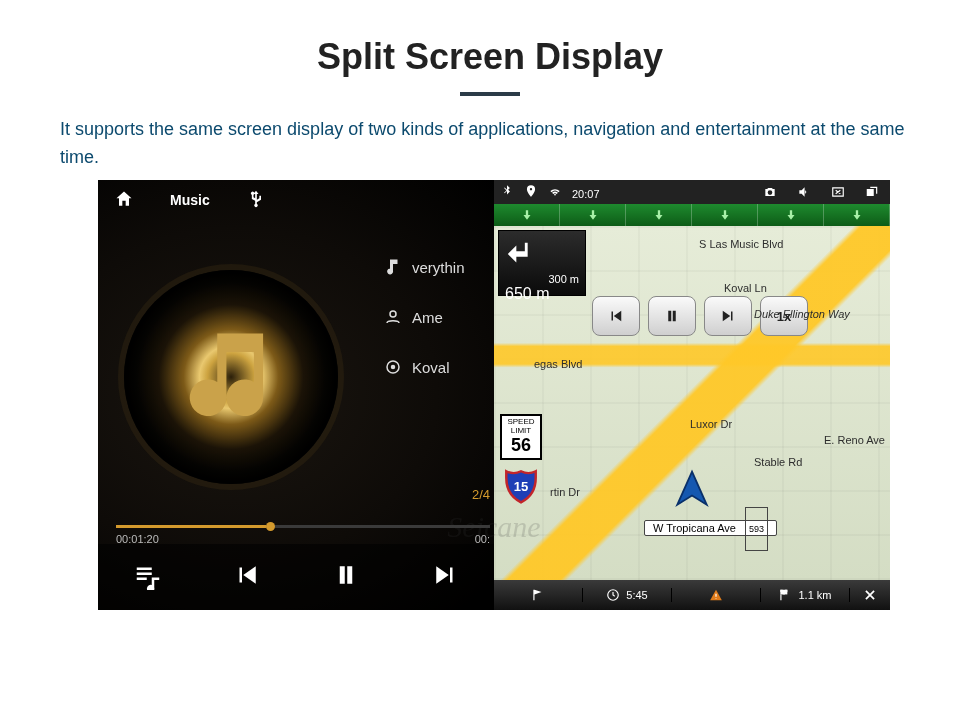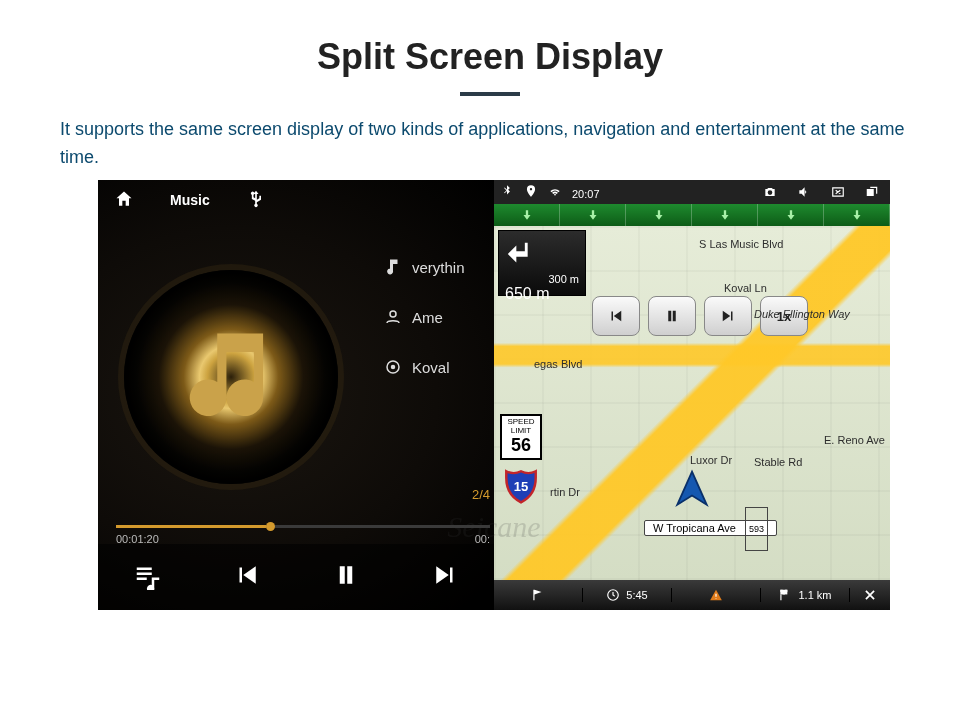--- a/index.html
+++ b/index.html
@@ -275,21 +275,21 @@
         <svg viewBox="0 0 24 24">
             <path d="M12 2l8 18-8-5-8 5z" fill="#1558b0" stroke="#09306a" stroke-width="1"></path>
           </svg>
       </div>
 
       <div id="poi-layer">
           <div class="poi" style="left: 205px; top: 12px;">S Las Music Blvd</div>
           <div class="poi" style="left: 230px; top: 56px;">Koval Ln</div>
           <div class="poi" style="left: 260px; top: 82px; font-style: italic;">Duke Ellington Way</div>
           <div class="poi" style="left: 40px; top: 132px;">egas Blvd</div>
-          <div class="poi" style="left: 196px; top: 192px; margin-top: 36px;">Luxor Dr</div>
+          <div class="poi" style="left: 196px; top: 192px;">Luxor Dr</div>
           <div class="poi" style="left: 330px; top: 208px;">E. Reno Ave</div>
           <div class="poi" style="left: 260px; top: 230px;">Stable Rd</div>
           <div class="poi" style="left: 56px; top: 260px;">rtin Dr</div>
         </div>
 
       <div class="streetlabel" style="left:150px; top:294px;">
         <span>W Tropicana Ave</span>
         <span style="border:1px solid #444;padding:16px 3px;margin-left:6px;font-size:9px;">593</span>
       </div>
     </div>

